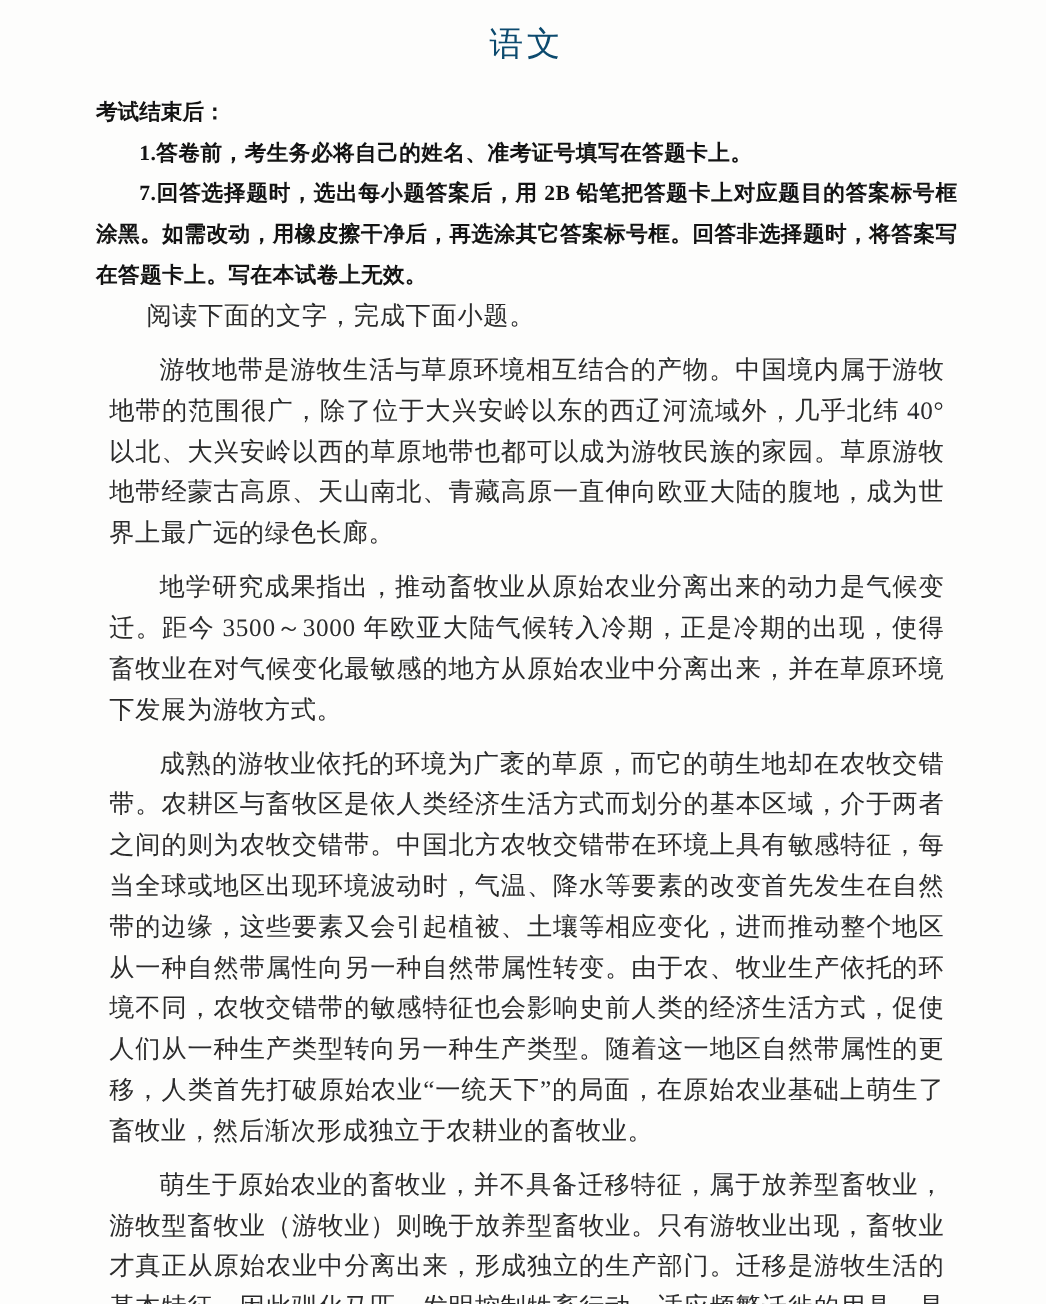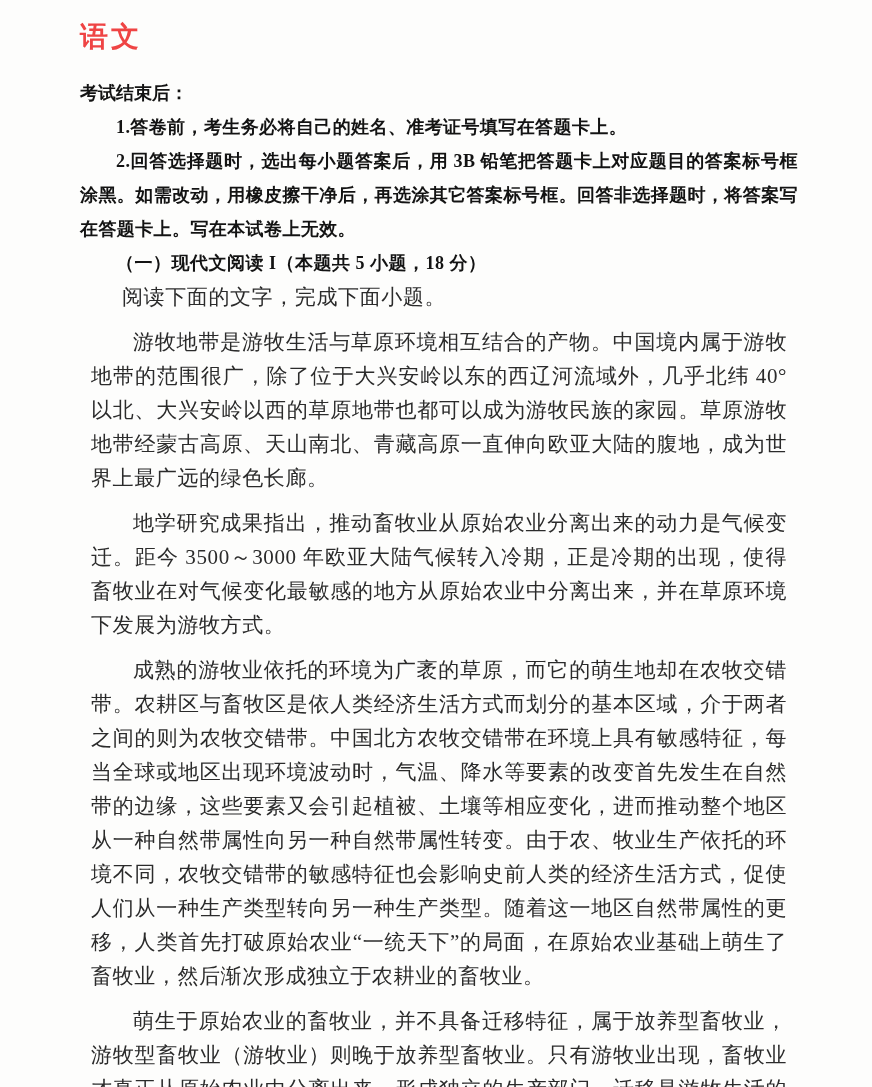--- a/index.html
+++ b/index.html
@@ -13,25 +13,25 @@
     width: 872px;
     min-height: 1087px;
     margin: 0 auto;
     background: #fdfdfc;
     color: #1d1d1d;
     font-family: "Liberation Serif", serif;
     padding: 14px 74px 34px 80px;
   }
   .title {
     font-size: 28px;
-    font-weight: 700;
-    text-align: left;
+    font-weight: 400;
+    text-align: center;
     letter-spacing: 3px;
     margin: 4px 0 20px 0;
-    color: #ef4444;
+    color: #0c4a6e;
   }
   .bold-line {
     font-weight: 700;
     font-size: 18px;
     line-height: 34px;
     color: #131313;
   }
   .notice-heading {
     margin: 0;
   }
@@ -70,25 +70,24 @@
 </head>
 <body>
 
 <div class="page">
 
   <h1 class="title">语文</h1>
 
   <div class="notice">
     <p class="bold-line notice-heading">考试结束后：</p>
     <p class="bold-line notice-item">1.答卷前，考生务必将自己的姓名、准考证号填写在答题卡上。</p>
-    <p class="bold-line notice-item">2.回答选择题时，选出每小题答案后，用 3B 铅笔把答题卡上对应题目的答案标号框涂黑。如需改动，用橡皮擦干净后，再选涂其它答案标号框。回答非选择题时，将答案写在答题卡上。写在本试卷上无效。</p>
+    <p class="bold-line notice-item">7.回答选择题时，选出每小题答案后，用 2B 铅笔把答题卡上对应题目的答案标号框涂黑。如需改动，用橡皮擦干净后，再选涂其它答案标号框。回答非选择题时，将答案写在答题卡上。写在本试卷上无效。</p>
   </div>
 
   <div class="section">
-    <p class="bold-line subsection-heading">（一）现代文阅读 I（本题共 5 小题，18 分）</p>
     <p class="kai instruction">阅读下面的文字，完成下面小题。</p>
   </div>
 
   <div class="material">
     <p class="kai body-para">游牧地带是游牧生活与草原环境相互结合的产物。中国境内属于游牧地带的范围很广，除了位于大兴安岭以东的西辽河流域外，几乎北纬 40°以北、大兴安岭以西的草原地带也都可以成为游牧民族的家园。草原游牧地带经蒙古高原、天山南北、青藏高原一直伸向欧亚大陆的腹地，成为世界上最广远的绿色长廊。</p>
     <p class="kai body-para">地学研究成果指出，推动畜牧业从原始农业分离出来的动力是气候变迁。距今 3500～3000 年欧亚大陆气候转入冷期，正是冷期的出现，使得畜牧业在对气候变化最敏感的地方从原始农业中分离出来，并在草原环境下发展为游牧方式。</p>
     <p class="kai body-para">成熟的游牧业依托的环境为广袤的草原，而它的萌生地却在农牧交错带。农耕区与畜牧区是依人类经济生活方式而划分的基本区域，介于两者之间的则为农牧交错带。中国北方农牧交错带在环境上具有敏感特征，每当全球或地区出现环境波动时，气温、降水等要素的改变首先发生在自然带的边缘，这些要素又会引起植被、土壤等相应变化，进而推动整个地区从一种自然带属性向另一种自然带属性转变。由于农、牧业生产依托的环境不同，农牧交错带的敏感特征也会影响史前人类的经济生活方式，促使人们从一种生产类型转向另一种生产类型。随着这一地区自然带属性的更移，人类首先打破原始农业“一统天下”的局面，在原始农业基础上萌生了畜牧业，然后渐次形成独立于农耕业的畜牧业。</p>
     <p class="kai body-para">萌生于原始农业的畜牧业，并不具备迁移特征，属于放养型畜牧业，游牧型畜牧业（游牧业）则晚于放养型畜牧业。只有游牧业出现，畜牧业才真正从原始农业中分离出来，形成独立的生产部门。迁移是游牧生活的基本特征，因此驯化马匹，发明控制牲畜行动、适应频繁迁徙的用具，是摆脱定居农业，迈向游牧生涯的关键。马具是推动牧人与畜群走向草原的物质依托，从人们跃上马背的那一刻起，广袤的草原就成为他们的舞台。</p>
   </div>
 

